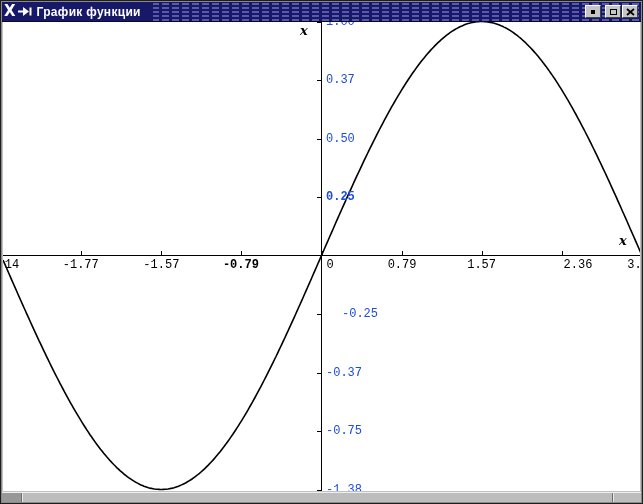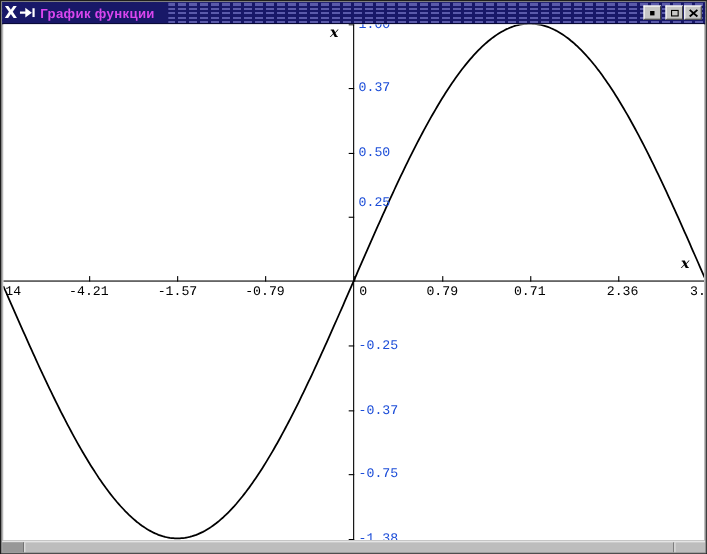--- a/index.html
+++ b/index.html
@@ -15,21 +15,21 @@
     display:flex;align-items:center;
     background-color:#181868;
     background-image:
       repeating-linear-gradient(0deg, transparent 0 2px, #181868 2px 4px),
       repeating-linear-gradient(90deg, #5a5aaa 0 7px, transparent 7px 10px);
     border-bottom:1px solid #08082e;
   }
   .tb-left{display:flex;align-items:center;background:#181868;height:100%;padding:0 12px 0 2px;}
   .xlogo{color:#fff;font-family:"DejaVu Sans",sans-serif;font-weight:bold;font-size:15px;line-height:19px;margin-right:2px;}
   .pin{margin:0 4px 0 0;display:block;}
-  .title{color:#d946ef;font-weight:bold;font-size:12px;white-space:nowrap;letter-spacing:.3px;}
+  .title{color:#ffffff;font-weight:bold;font-size:12px;white-space:nowrap;letter-spacing:.3px;}
   .tb-fill{flex:1;height:100%;}
   .tb-buttons{display:flex;align-items:center;height:100%;padding-right:3px;}
   .tbtn{
     width:16px;height:13px;margin-left:1px;padding:0;
     background:#c6c6c6;border:1px solid;border-color:#ffffff #404040 #404040 #ffffff;
     display:flex;align-items:center;justify-content:center;cursor:pointer;
   }
   .tbtn.minb{margin-right:3px;}
   .glyph-dot{width:4px;height:4px;background:#000;display:block;}
   .glyph-sq{width:7px;height:6px;border:1px solid #000;display:block;box-sizing:border-box;}
@@ -102,44 +102,44 @@
   <div class="plot">
     <svg class="curve" width="639" height="471" viewBox="0 0 639 471">
       <path id="curvepath" fill="none" stroke="#000" stroke-width="1.6" d="M0.0 238.0 L1.5 241.4 L3.0 244.8 L4.5 248.3 L6.0 251.7 L7.5 255.1 L9.0 258.6 L10.5 262.0 L12.0 265.4 L13.5 268.8 L15.0 272.2 L16.5 275.6 L18.0 279.0 L19.5 282.3 L21.0 285.7 L22.5 289.0 L24.0 292.4 L25.5 295.7 L27.0 299.0 L28.5 302.3 L30.0 305.6 L31.5 308.9 L33.0 312.1 L34.5 315.3 L36.0 318.6 L37.5 321.7 L39.0 324.9 L40.5 328.1 L42.0 331.2 L43.5 334.3 L45.0 337.4 L46.5 340.5 L48.0 343.6 L49.5 346.6 L51.0 349.6 L52.5 352.6 L54.0 355.5 L55.5 358.4 L57.0 361.3 L58.5 364.2 L60.0 367.0 L61.5 369.8 L63.0 372.6 L64.5 375.4 L66.0 378.1 L67.5 380.8 L69.0 383.4 L70.5 386.1 L72.0 388.7 L73.5 391.2 L75.0 393.7 L76.5 396.2 L78.0 398.7 L79.5 401.1 L81.0 403.5 L82.5 405.8 L84.0 408.1 L85.5 410.4 L87.0 412.7 L88.5 414.8 L90.0 417.0 L91.5 419.1 L93.0 421.2 L94.5 423.2 L96.0 425.2 L97.5 427.2 L99.0 429.1 L100.5 431.0 L102.0 432.8 L103.5 434.6 L105.0 436.3 L106.5 438.0 L108.0 439.6 L109.5 441.2 L111.0 442.8 L112.5 444.3 L114.0 445.8 L115.5 447.2 L117.0 448.6 L118.5 449.9 L120.0 451.2 L121.5 452.5 L123.0 453.6 L124.5 454.8 L126.0 455.9 L127.5 456.9 L129.0 457.9 L130.5 458.9 L132.0 459.8 L133.5 460.6 L135.0 461.4 L136.5 462.2 L138.0 462.9 L139.5 463.5 L141.0 464.2 L142.5 464.7 L144.0 465.2 L145.5 465.7 L147.0 466.1 L148.5 466.4 L150.0 466.7 L151.5 467.0 L153.0 467.2 L154.5 467.3 L156.0 467.4 L157.5 467.5 L159.0 467.5 L160.5 467.4 L162.0 467.3 L163.5 467.2 L165.0 467.0 L166.5 466.7 L168.0 466.4 L169.5 466.1 L171.0 465.7 L172.5 465.2 L174.0 464.7 L175.5 464.2 L177.0 463.6 L178.5 462.9 L180.0 462.2 L181.5 461.5 L183.0 460.7 L184.5 459.8 L186.0 458.9 L187.5 458.0 L189.0 457.0 L190.5 455.9 L192.0 454.8 L193.5 453.7 L195.0 452.5 L196.5 451.3 L198.0 450.0 L199.5 448.7 L201.0 447.3 L202.5 445.9 L204.0 444.4 L205.5 442.9 L207.0 441.3 L208.5 439.7 L210.0 438.1 L211.5 436.4 L213.0 434.6 L214.5 432.8 L216.0 431.0 L217.5 429.2 L219.0 427.2 L220.5 425.3 L222.0 423.3 L223.5 421.3 L225.0 419.2 L226.5 417.1 L228.0 414.9 L229.5 412.7 L231.0 410.5 L232.5 408.2 L234.0 405.9 L235.5 403.6 L237.0 401.2 L238.5 398.8 L240.0 396.3 L241.5 393.8 L243.0 391.3 L244.5 388.8 L246.0 386.2 L247.5 383.5 L249.0 380.9 L250.5 378.2 L252.0 375.5 L253.5 372.7 L255.0 369.9 L256.5 367.1 L258.0 364.3 L259.5 361.4 L261.0 358.5 L262.5 355.6 L264.0 352.7 L265.5 349.7 L267.0 346.7 L268.5 343.7 L270.0 340.6 L271.5 337.5 L273.0 334.5 L274.5 331.3 L276.0 328.2 L277.5 325.0 L279.0 321.9 L280.5 318.7 L282.0 315.5 L283.5 312.2 L285.0 309.0 L286.5 305.7 L288.0 302.4 L289.5 299.1 L291.0 295.8 L292.5 292.5 L294.0 289.2 L295.5 285.8 L297.0 282.5 L298.5 279.1 L300.0 275.7 L301.5 272.3 L303.0 268.9 L304.5 265.5 L306.0 262.1 L307.5 258.7 L309.0 255.3 L310.5 251.8 L312.0 248.4 L313.5 245.0 L315.0 241.5 L316.5 238.1 L318.0 234.6 L319.5 231.2 L321.0 227.8 L322.5 224.3 L324.0 220.9 L325.5 217.5 L327.0 214.0 L328.5 210.6 L330.0 207.2 L331.5 203.8 L333.0 200.3 L334.5 196.9 L336.0 193.5 L337.5 190.2 L339.0 186.8 L340.5 183.4 L342.0 180.1 L343.5 176.7 L345.0 173.4 L346.5 170.1 L348.0 166.8 L349.5 163.5 L351.0 160.2 L352.5 156.9 L354.0 153.7 L355.5 150.5 L357.0 147.3 L358.5 144.1 L360.0 140.9 L361.5 137.7 L363.0 134.6 L364.5 131.5 L366.0 128.4 L367.5 125.4 L369.0 122.3 L370.5 119.3 L372.0 116.3 L373.5 113.3 L375.0 110.4 L376.5 107.5 L378.0 104.6 L379.5 101.8 L381.0 98.9 L382.5 96.1 L384.0 93.4 L385.5 90.6 L387.0 87.9 L388.5 85.2 L390.0 82.6 L391.5 80.0 L393.0 77.4 L394.5 74.8 L396.0 72.3 L397.5 69.8 L399.0 67.4 L400.5 65.0 L402.0 62.6 L403.5 60.3 L405.0 58.0 L406.5 55.7 L408.0 53.5 L409.5 51.3 L411.0 49.2 L412.5 47.1 L414.0 45.0 L415.5 43.0 L417.0 41.0 L418.5 39.1 L420.0 37.2 L421.5 35.4 L423.0 33.6 L424.5 31.8 L426.0 30.1 L427.5 28.4 L429.0 26.8 L430.5 25.2 L432.0 23.6 L433.5 22.1 L435.0 20.7 L436.5 19.3 L438.0 17.9 L439.5 16.6 L441.0 15.3 L442.5 14.1 L444.0 12.9 L445.5 11.8 L447.0 10.7 L448.5 9.7 L450.0 8.7 L451.5 7.8 L453.0 6.9 L454.5 6.1 L456.0 5.3 L457.5 4.5 L459.0 3.9 L460.5 3.2 L462.0 2.6 L463.5 2.1 L465.0 1.6 L466.5 1.2 L468.0 0.8 L469.5 0.5 L471.0 0.2 L472.5 -0.1 L474.0 -0.2 L475.5 -0.4 L477.0 -0.5 L478.5 -0.5 L480.0 -0.5 L481.5 -0.4 L483.0 -0.3 L484.5 -0.1 L486.0 0.1 L487.5 0.4 L489.0 0.7 L490.5 1.1 L492.0 1.5 L493.5 2.0 L495.0 2.5 L496.5 3.0 L498.0 3.7 L499.5 4.3 L501.0 5.1 L502.5 5.8 L504.0 6.6 L505.5 7.5 L507.0 8.4 L508.5 9.4 L510.0 10.4 L511.5 11.5 L513.0 12.6 L514.5 13.7 L516.0 15.0 L517.5 16.2 L519.0 17.5 L520.5 18.9 L522.0 20.2 L523.5 21.7 L525.0 23.2 L526.5 24.7 L528.0 26.3 L529.5 27.9 L531.0 29.6 L532.5 31.3 L534.0 33.0 L535.5 34.8 L537.0 36.7 L538.5 38.5 L540.0 40.5 L541.5 42.4 L543.0 44.4 L544.5 46.5 L546.0 48.6 L547.5 50.7 L549.0 52.9 L550.5 55.1 L552.0 57.3 L553.5 59.6 L555.0 61.9 L556.5 64.3 L558.0 66.7 L559.5 69.1 L561.0 71.6 L562.5 74.1 L564.0 76.6 L565.5 79.2 L567.0 81.8 L568.5 84.4 L570.0 87.1 L571.5 89.8 L573.0 92.5 L574.5 95.3 L576.0 98.1 L577.5 100.9 L579.0 103.8 L580.5 106.6 L582.0 109.5 L583.5 112.5 L585.0 115.4 L586.5 118.4 L588.0 121.4 L589.5 124.5 L591.0 127.5 L592.5 130.6 L594.0 133.7 L595.5 136.8 L597.0 140.0 L598.5 143.1 L600.0 146.3 L601.5 149.5 L603.0 152.7 L604.5 156.0 L606.0 159.2 L607.5 162.5 L609.0 165.8 L610.5 169.1 L612.0 172.4 L613.5 175.7 L615.0 179.1 L616.5 182.4 L618.0 185.8 L619.5 189.2 L621.0 192.5 L622.5 195.9 L624.0 199.3 L625.5 202.8 L627.0 206.2 L628.5 209.6 L630.0 213.0 L631.5 216.4 L633.0 219.9 L634.5 223.3 L636.0 226.8 L637.5 230.2 L639.0 233.6 "></path>
     </svg>
     <div class="axis-y"></div>
     <div class="axis-x"></div>
     <span class="ylab">x</span>
     <span class="xlab">x</span>
   <div class="lbl-x" style="left: -1.78px;">-3.14</div>
       <div class="tick-x" style="left: 77.78px;"></div>
-      <div class="lbl-x" style="left: 77.78px;">-4.21</div>
+      <div class="lbl-x" style="left: 77.78px;">-1.77</div>
       <div class="tick-x" style="left: 158.36px;"></div>
       <div class="lbl-x" style="left: 158.36px;">-1.57</div>
       <div class="tick-x" style="left: 237.92px;"></div>
-      <div class="lbl-x" style="left: 237.92px;">-0.79</div>
+      <div class="lbl-x" style="left: 237.92px; font-weight: bold;">-0.79</div>
       <div class="tick-x" style="left: 318.5px;"></div>
       <div class="lbl-x" style="left: 323.5px; transform: none;">0</div>
       <div class="tick-x" style="left: 399.08px;"></div>
       <div class="lbl-x" style="left: 399.08px; font-family: Liberation Mono, monospace;">0.79</div>
       <div class="tick-x" style="left: 478.64px;"></div>
-      <div class="lbl-x" style="left: 478.64px;">0.71</div>
+      <div class="lbl-x" style="left: 478.64px;">1.57</div>
       <div class="tick-x" style="left: 559.22px;"></div>
-      <div class="lbl-x" style="left: 563px;">2.36</div>
+      <div class="lbl-x" style="left: 575px;">2.36</div>
       <div class="lbl-x" style="left: 638.78px;">3.14</div>
       <div class="tick-y" style="top: -0.5px;"></div>
       <div class="lbl-y" style="top: -0.5px;">1.00</div>
       <div class="tick-y" style="top: 58px;"></div>
       <div class="lbl-y" style="top: 58px;">0.37</div>
       <div class="tick-y" style="top: 116.5px;"></div>
       <div class="lbl-y" style="top: 116.5px;">0.50</div>
       <div class="tick-y" style="top: 175px;"></div>
-      <div class="lbl-y" style="top: 162px;">0.25</div>
+      <div class="lbl-y" style="top: 175px; font-weight: bold;">0.25</div>
       <div class="tick-y" style="top: 292px;"></div>
-      <div class="lbl-y" style="top: 292px;">-0.25</div>
+      <div class="lbl-y" style="top: 292px; margin-left: 16px;">-0.25</div>
       <div class="tick-y" style="top: 350.5px;"></div>
       <div class="lbl-y" style="top: 350.5px;">-0.37</div>
       <div class="tick-y" style="top: 409px;"></div>
       <div class="lbl-y" style="top: 409px;">-0.75</div>
       <div class="tick-y" style="top: 467.5px;"></div>
       <div class="lbl-y" style="top: 467.5px;">-1.38</div>
     </div>
 
   <div class="bottombar">
     <div class="bb-left"></div>

